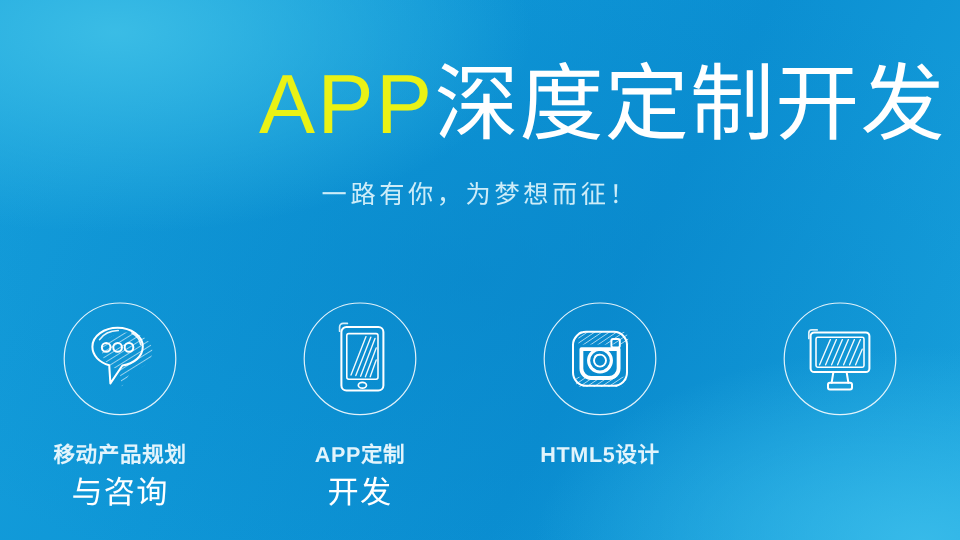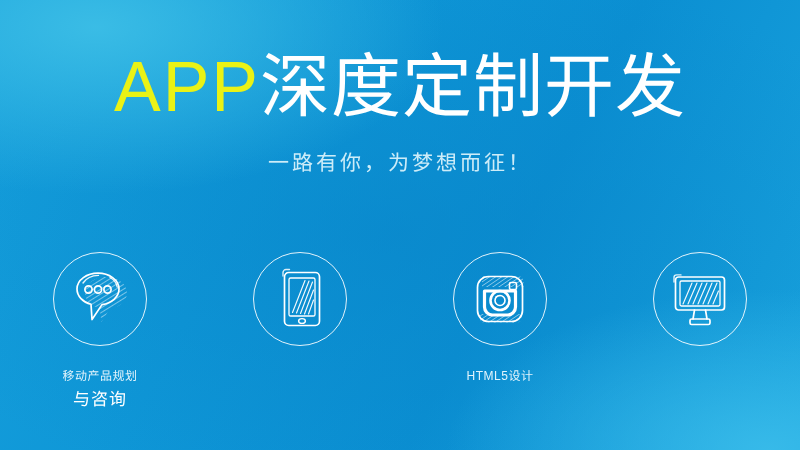--- a/index.html
+++ b/index.html
@@ -20,23 +20,23 @@
       radial-gradient(ellipse 70% 60% at 12% 6%,   rgba(60,190,230,0.95) 0%, rgba(60,190,230,0.0) 62%),
       radial-gradient(ellipse 62% 55% at 96% 100%, rgba(60,190,235,0.85) 0%, rgba(60,190,235,0.0) 65%),
       radial-gradient(ellipse 85% 80% at 50% 52%,  rgba(8,132,200,0.55) 0%, rgba(8,132,200,0.0) 78%),
       linear-gradient(118deg, #16a0dc 0%, #0f97d7 34%, #0b8fd2 62%, #1aa4de 100%);
   }
 
   
   .headline {
     position: absolute;
     left: 0;
-    right: 0;
+    right: 12px;
     top: 52px;
-    text-align: center;
+    text-align: right;
     font-size: 70px;
     line-height: 1;
     font-weight: 300;
     letter-spacing: 1px;
     white-space: nowrap;
     color: #ffffff;
   }
   .headline .accent {
     letter-spacing: 2px;
   }
@@ -82,29 +82,29 @@
   }
   .circle svg { display: block; }
 
   .caption {
     margin-top: 24px;
     text-align: center;
     line-height: 1;
   }
   .caption .line1 {
     display: block;
-    font-size: 12px;
-    font-weight: 400;
+    font-size: 18px;
+    font-weight: 700;
     letter-spacing: 0.5px;
     color: #e2f4fc;
   }
   .caption .line2 {
     display: block;
     margin-top: 9px;
-    font-size: 17px;
+    font-size: 26px;
     font-weight: 400;
     letter-spacing: 1px;
     color: #ffffff;
   }
 </style>
 </head>
 <body>
 
 <div class="stage">
 
@@ -154,20 +154,24 @@
           <g stroke-width="1.15" opacity="0.95">
             <line x1="17.5" y1="45.5" x2="30" y2="13.5"></line>
             <line x1="21.5" y1="46" x2="34" y2="14"></line>
             <line x1="25.5" y1="46.5" x2="37.5" y2="15"></line>
             <line x1="29.5" y1="47" x2="38.5" y2="23"></line>
             <line x1="33.5" y1="47" x2="38.5" y2="33"></line>
           </g>
 
           <ellipse cx="27" cy="54" rx="3.4" ry="2.4" stroke-width="1.4"></ellipse>
         </svg>
+      </div>
+      <div class="caption">
+        <span class="line1">APP定制</span>
+        <span class="line2">开发</span>
       </div>
     </div>
 
     <div class="feature">
       <div class="circle">
         <svg width="60" height="60" viewBox="0 0 60 60" fill="none" stroke="#ffffff" stroke-width="1.7" stroke-linecap="round" stroke-linejoin="round">
           <defs>
             <pattern id="hatchB" width="3.4" height="3.4" patternTransform="rotate(56)" patternUnits="userSpaceOnUse">
               <line x1="0" y1="0" x2="0" y2="3.4" stroke="#ffffff" stroke-width="1"></line>
             </pattern>

